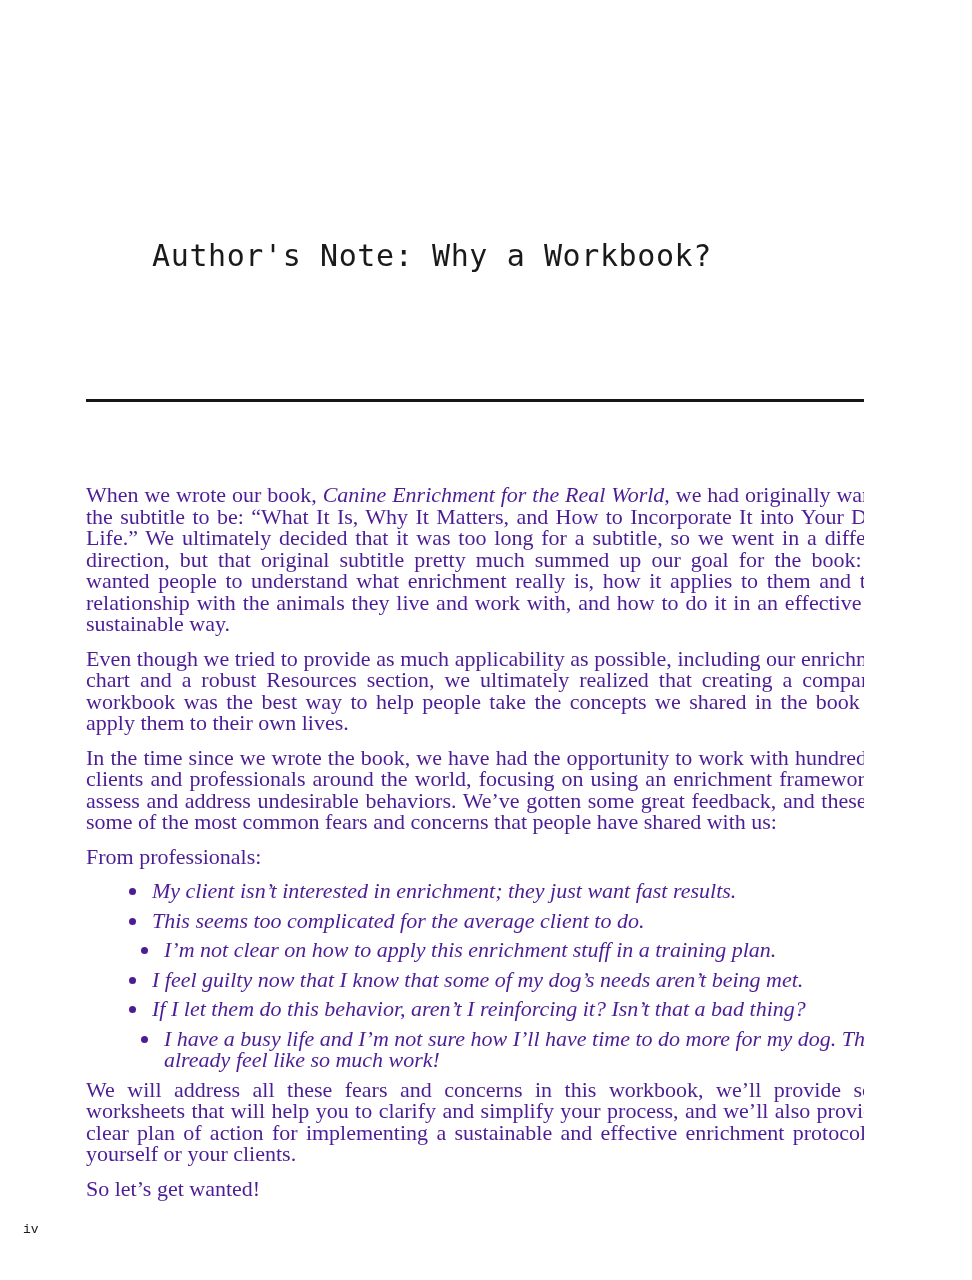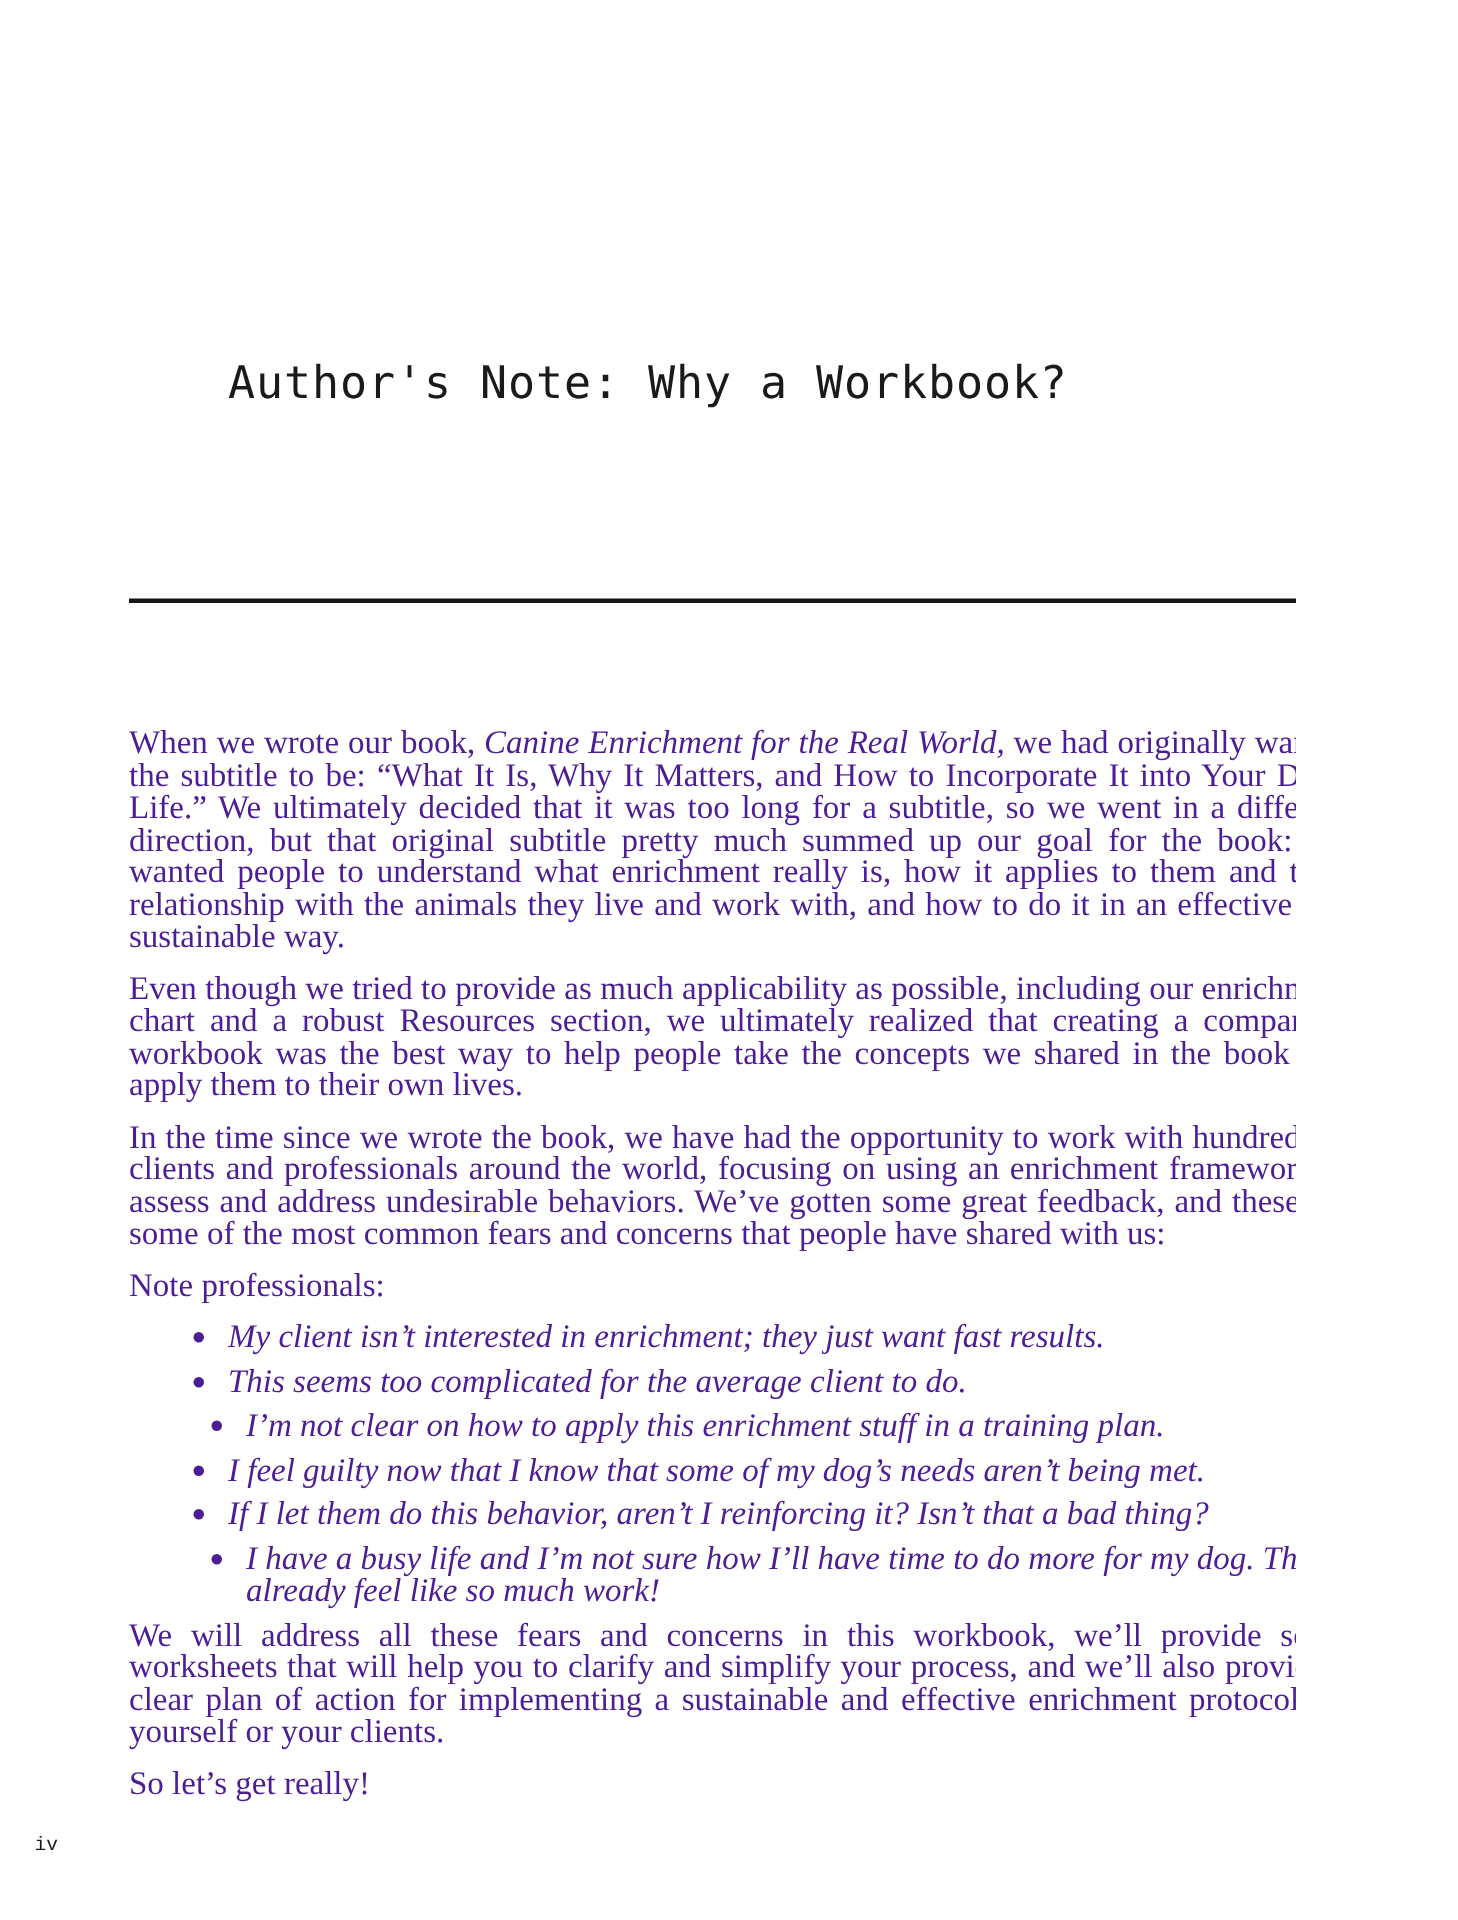--- a/index.html
+++ b/index.html
@@ -96,36 +96,36 @@
   <hr class="rule">
 
   <div class="body-text">
 
     <p class="para"><span>When we wrote our book, </span><em>Canine Enrichment for the Real World,</em><span> we had originally wanted the subtitle to be: “What It Is, Why It Matters, and How to Incorporate It into Your Daily Life.” We ultimately decided that it was too long for a subtitle, so we went in a different direction, but that original subtitle pretty much summed up our goal for the book: We wanted people to understand what enrichment really is, how it applies to them and their relationship with the animals they live and work with, and how to do it in an effective and sustainable way.</span></p>
 
     <p class="para">Even though we tried to provide as much applicability as possible, including our enrichment chart and a robust Resources section, we ultimately realized that creating a companion workbook was the best way to help people take the concepts we shared in the book and apply them to their own lives.</p>
 
     <p class="para">In the time since we wrote the book, we have had the opportunity to work with hundreds of clients and professionals around the world, focusing on using an enrichment framework to assess and address undesirable behaviors. We’ve gotten some great feedback, and these are some of the most common fears and concerns that people have shared with us:</p>
 
-    <p class="para heading">Note professionals:</p>
+    <p class="para heading">From professionals:</p>
 
     <ul class="bullets">
       <li>My client isn’t interested in enrichment; they just want fast results.</li>
       <li>This seems too complicated for the average client to do.</li>
       <li>I’m not clear on how to apply this enrichment stuff in a training plan.</li>
     </ul>
 
 
     <ul class="bullets">
       <li>I feel guilty now that I know that some of my dog’s needs aren’t being met.</li>
       <li>If I let them do this behavior, aren’t I reinforcing it? Isn’t that a bad thing?</li>
       <li>I have a busy life and I’m not sure how I’ll have time to do more for my dog. They already feel like so much work!</li>
     </ul>
 
     <p class="para">We will address all these fears and concerns in this workbook, we’ll provide some worksheets that will help you to clarify and simplify your process, and we’ll also provide a clear plan of action for implementing a sustainable and effective enrichment protocol for yourself or your clients.</p>
 
-    <p class="para closing">So let’s get really!</p>
+    <p class="para closing">So let’s get wanted!</p>
 
   </div>
 
   <div class="page-number">iv</div>
 
 </div>
 
 </body></html>

